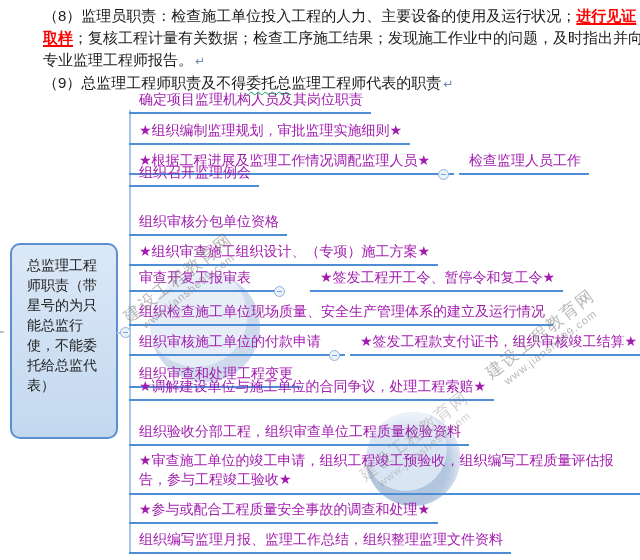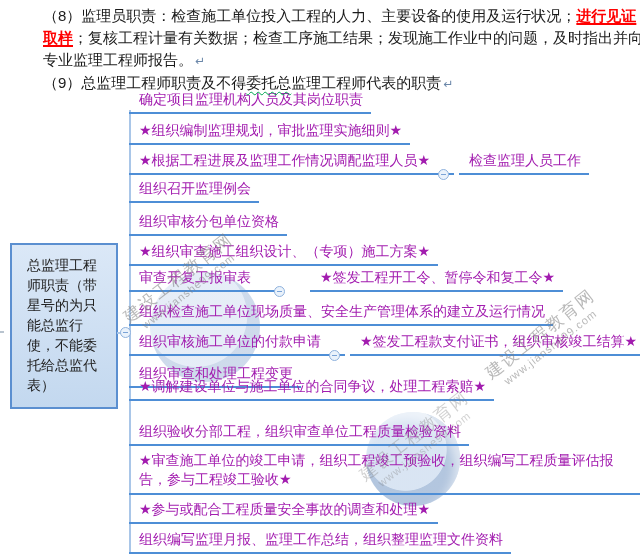--- a/index.html
+++ b/index.html
@@ -13,44 +13,44 @@
   .t-line{white-space:nowrap;margin-left:37px;}
   .seg{color:#1a1a1a;}
   .red-u{color:#ff0000;font-weight:bold;text-decoration:underline;
          text-decoration-thickness:2px;text-underline-offset:2px;}
   .wavy{text-decoration:underline wavy #00a550;text-decoration-thickness:1px;
         text-underline-offset:3px;}
   .pmark{color:#6b87a9;font-size:12px;margin-left:2px;}
 
   
   .map{position:absolute;left:0;top:88px;width:640px;height:472px;z-index:2;}
-  .root-box{position:absolute;left:10px;top:155px;width:108px;height:166px;
+  .root-box{position:absolute;left:10px;top:155px;width:108px;height:196px;
             box-sizing:border-box;background:linear-gradient(#dbe8f7,#c3d8ef);
-            border:2px solid #5b8fd0;border-radius:0;padding:10px 15px;
+            border:2px solid #5b8fd0;border-radius:10px;padding:10px 15px;
             font-size:14px;line-height:20px;color:#222;}
   .trunk{position:absolute;left:129px;top:22px;width:2px;height:444px;
          background:#a9c6e8;}
   .root-link{position:absolute;left:117px;top:244px;width:13px;height:2px;
              background:#a9c6e8;}
   .left-stub{position:absolute;left:0;top:243px;width:4px;height:2px;
              background:#b9c4cf;}
   .cdot{width:9px;height:9px;border-radius:50%;background:#eaf2fb;
         border:1px solid #8fb2dd;box-sizing:content-box;position:relative;flex:none;}
   .cdot::after{content:"";position:absolute;left:2px;right:2px;top:4px;height:1px;
         background:#7ba3d6;}
   .root-collapse{position:absolute;left:120px;top:239px;}
   .row{position:absolute;left:129px;display:flex;align-items:flex-end;}
   .topic{font-size:14px;line-height:17px;padding:0 8px 4px 10px;
          border-bottom:2px solid #4e8ed6;color:#a21caf;white-space:nowrap;}
   .topic.lead{padding-right:24px;}
   .topic.sub{margin-left:2px;}
   .topic.wide{white-space:normal;max-width:496px;line-height:19px;}
   .row .cdot{margin:0 8px -5px -16px;z-index:2;}
   
-  .r0{top:3px;}  .r1{top:34px;}  .r2{top:64px;}  .r3{top:92px;}
+  .r0{top:3px;}  .r1{top:34px;}  .r2{top:64px;}  .r3{top:76px;}
   .r4{top:125px;}.r5{top:155px;} .r6{top:181px;gap:15px;} .r7{top:215px;}
   .r8{top:245px;}.r9{top:277px;} .r10{top:290px;}.r11{top:335px;}
   .r12{top:363px;}.r13{top:413px;}.r14{top:443px;}
 
   
   .wm{position:absolute;transform:rotate(-38deg);color:rgba(128,128,128,0.55);
       z-index:6;pointer-events:none;text-align:center;line-height:1.25;}
   .wm-name{font-size:17px;letter-spacing:2px;white-space:nowrap;}
   .wm-url{font-size:11px;letter-spacing:1px;white-space:nowrap;}
   .wm-a{left:116px;top:266px;}

